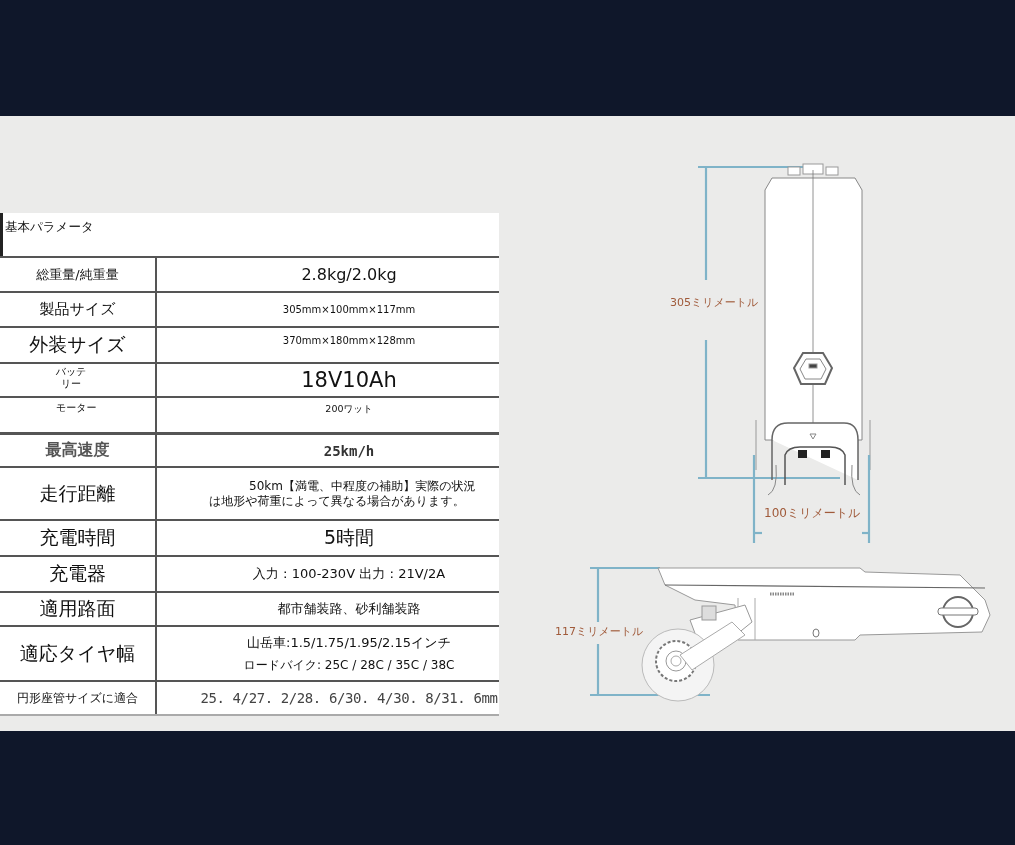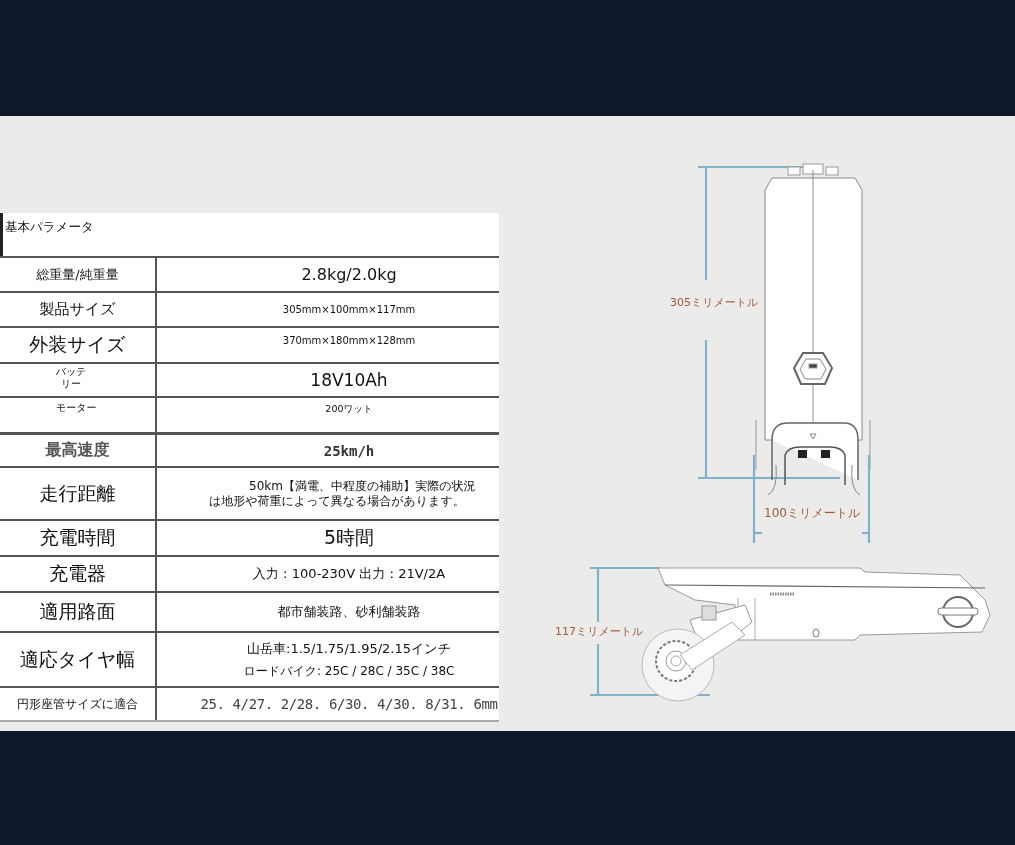--- a/index.html
+++ b/index.html
@@ -66,21 +66,21 @@
       <div class="value" style="font-size:10px">305mm×100mm×117mm</div>
     </div>
     <div class="spec-row" style="height:36px">
       <div class="label" style="font-size:19px">外装サイズ</div>
       <div class="value" style="font-size:10px;align-items:flex-start;padding-top:7px">370mm×180mm×128mm</div>
     </div>
     <div class="spec-row" style="height:34px">
       <div class="label" style="font-size:10px;width:157px;justify-content:flex-start;padding-left:52px;align-items:flex-start;padding-top:2px;line-height:12px;word-break:break-all">
           <span style="width:38px;display:inline-block">バッテリー</span>
         </div>
-      <div class="value" style="font-size:17px">18V10Ah</div>
+      <div class="value" style="font-size:21px">18V10Ah</div>
     </div>
     <div class="spec-row" style="height:36px">
       <div class="label" style="font-size:10px;align-items:flex-start;padding-top:3px;justify-content:flex-start;padding-left:56px">モーター</div>
       <div class="value" style="font-size:9.5px;align-items:flex-start;padding-top:5px">200ワット</div>
     </div>
     <div class="spec-row" style="height:34px;border-top:3px solid #555">
       <div class="label" style="font-size:16px;color:#555;font-weight:bold">最高速度</div>
       <div class="value" style="font-size:14px;font-weight:bold;font-family:'DejaVu Sans Mono',monospace;color:#333">25km/h</div>
     </div>
     <div class="spec-row" style="height:53px">
@@ -88,21 +88,21 @@
       <div class="value" style="font-size:12px;line-height:15px;text-indent:40px;text-align:left;padding:0 14px 0 10px">50km【満電、中程度の補助】実際の状況は地形や荷重によって異なる場合があります。</div>
     </div>
     <div class="spec-row" style="height:36px">
       <div class="label" style="font-size:19px">充電時間</div>
       <div class="value" style="font-size:19px">5時間</div>
     </div>
     <div class="spec-row" style="height:36px">
       <div class="label" style="font-size:19px">充電器</div>
       <div class="value" style="font-size:13px">入力：100-230V 出力：21V/2A</div>
     </div>
-    <div class="spec-row" style="height:40px">
+    <div class="spec-row" style="height:34px">
       <div class="label" style="font-size:19px">適用路面</div>
       <div class="value" style="font-size:13px">都市舗装路、砂利舗装路</div>
     </div>
     <div class="spec-row" style="height:55px">
       <div class="label" style="font-size:19px">適応タイヤ幅</div>
       <div class="value" style="flex-direction:column;font-size:13px;line-height:22px">
         <div>山岳車:1.5/1.75/1.95/2.15インチ</div>
         <div style="font-size:12px">ロードバイク: 25C / 28C / 35C / 38C</div>
       </div>
     </div>

